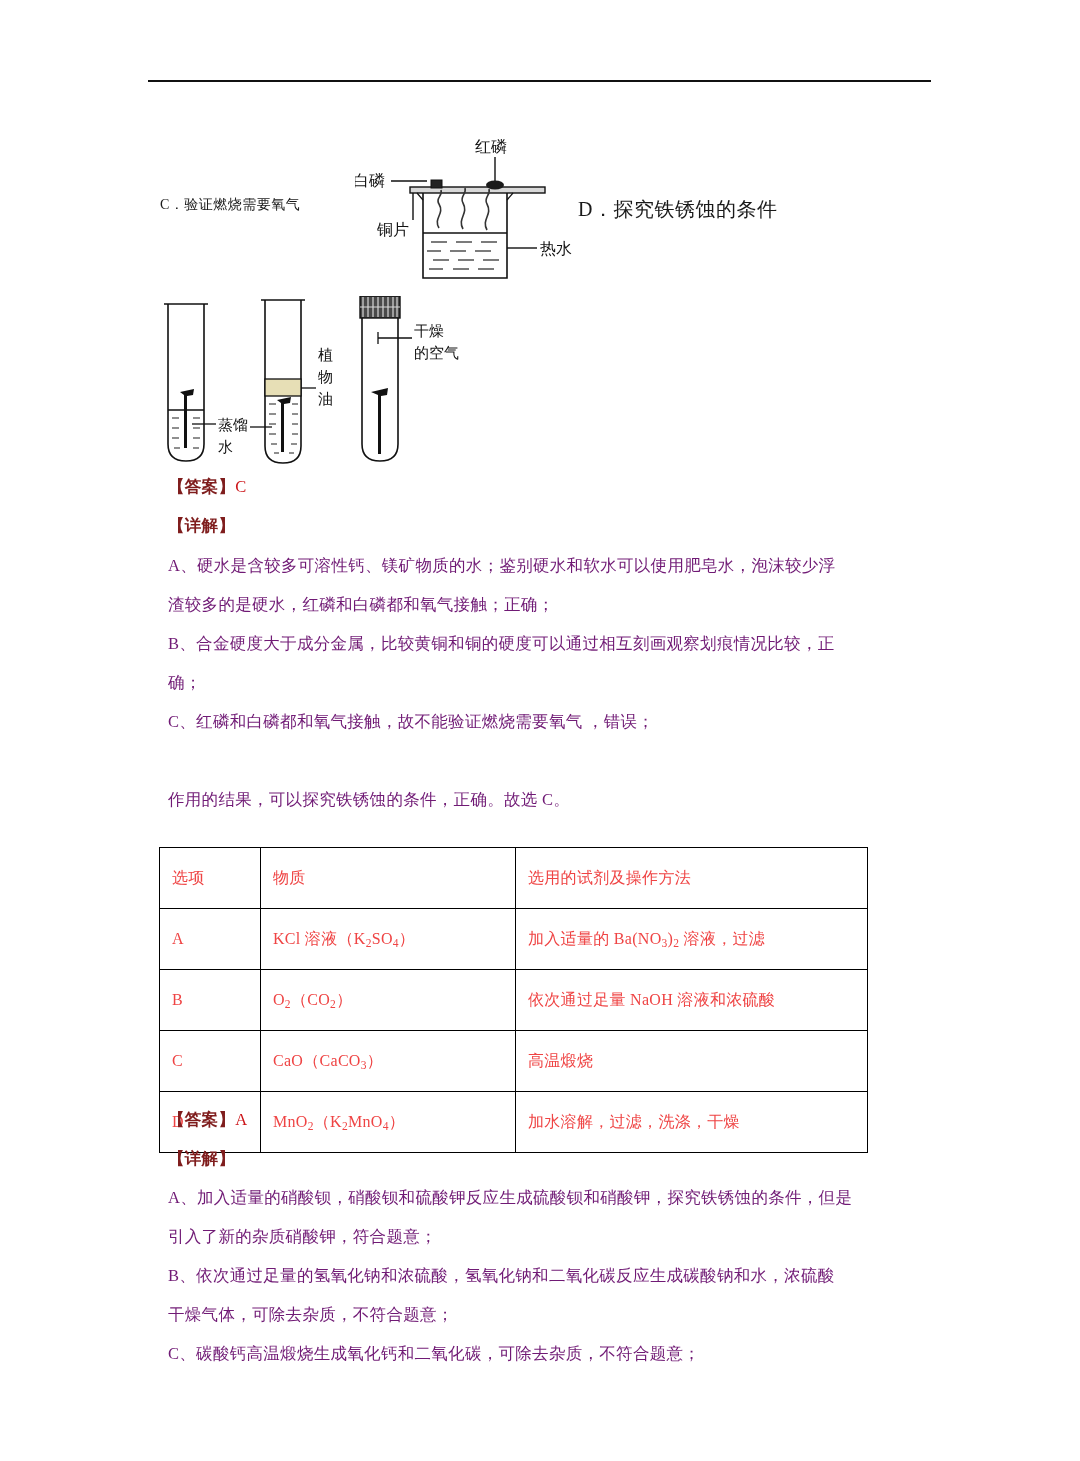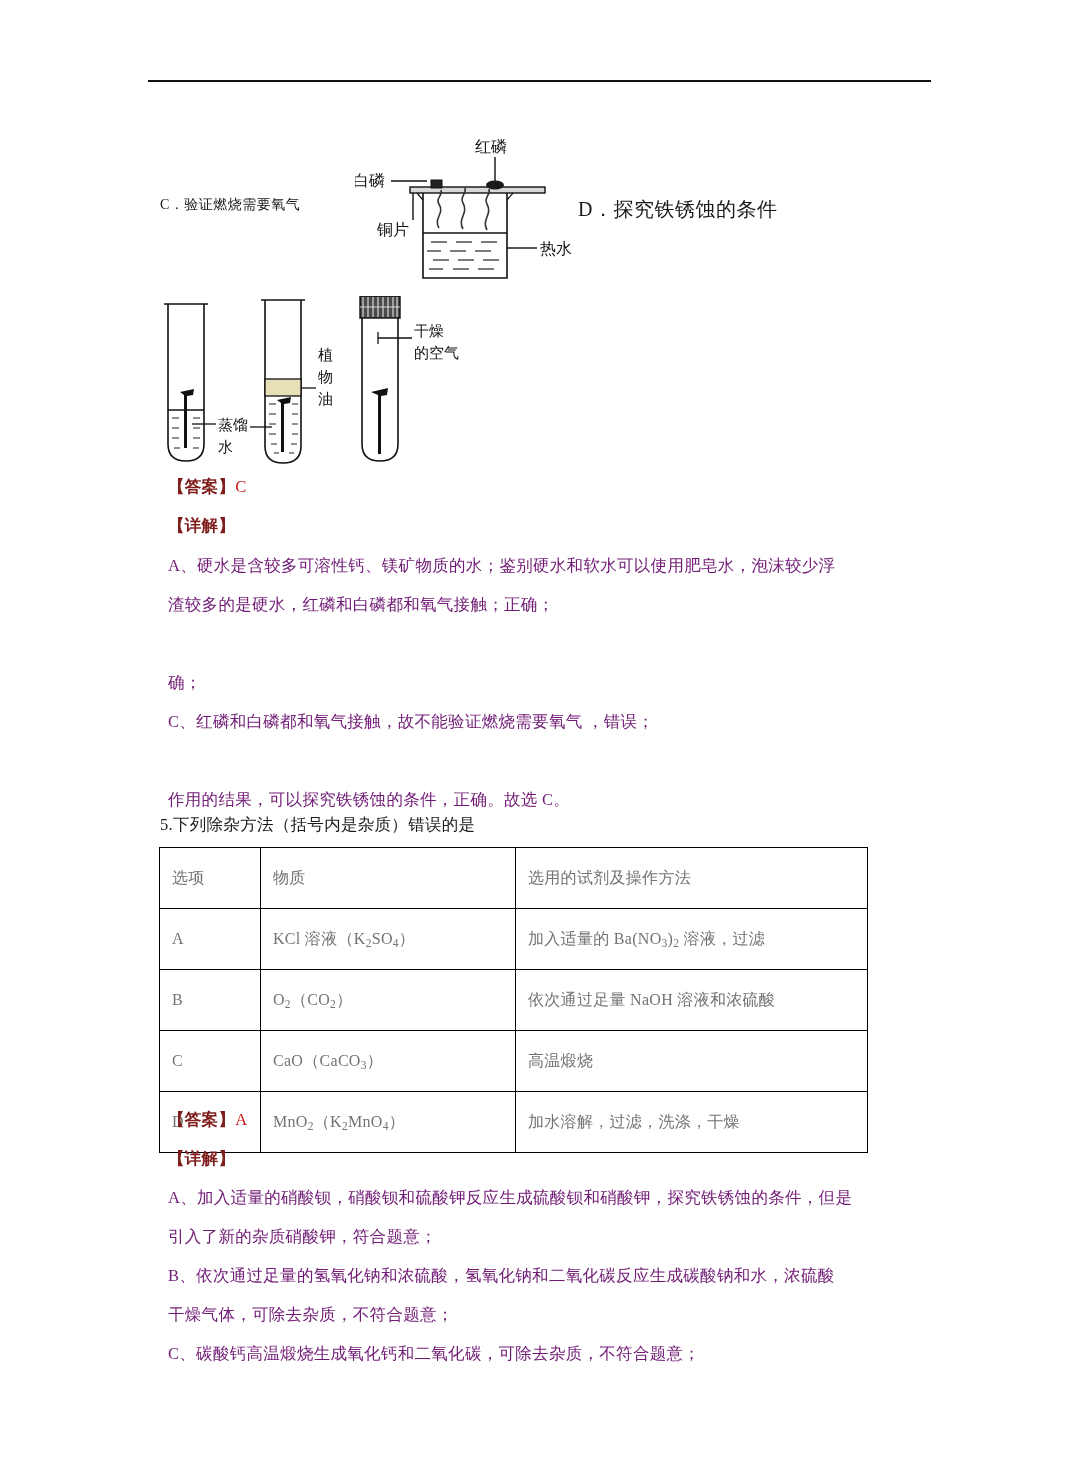--- a/index.html
+++ b/index.html
@@ -106,21 +106,21 @@
 
   
   table.purity {
     position: absolute;
     left: 159px;
     top: 847px;
     width: 709px;
     border-collapse: collapse;
     table-layout: fixed;
     font-size: 16px;
-    color: #737373;
+    color: #ef4444;
   }
   table.purity td {
     border: 1.3px solid #000000;
     padding: 8px 10px 8px 12px;
     vertical-align: middle;
     height: 44px;
     letter-spacing: 0.3px;
   }
   table.purity td.c1 { width: 78px; }
   table.purity td.c2 { width: 232px; }
@@ -268,25 +268,25 @@
     </svg>
   </div>
 
   <div class="expl-line" style="left:168px; top:479px;">
     <span class="blk-label tag">【答案】</span><span class="ansval">C</span>
   </div>
 
   <div class="expl-line blk-label tag" style="left:168px; top:518px;">【详解】</div>
   <div class="expl-line red" style="left:168px; top:558px;">A、硬水是含较多可溶性钙、镁矿物质的水；鉴别硬水和软水可以使用肥皂水，泡沫较少浮</div>
   <div class="expl-line red" style="left:168px; top:597px;">渣较多的是硬水，红磷和白磷都和氧气接触；正确；</div>
+  <div class="expl-line red" style="left:168px; top:636px;">B、合金硬度大于成分金属，比较黄铜和铜的硬度可以通过相互刻画观察划痕情况比较，正</div>
   <div class="expl-line red" style="left:168px; top:675px;">确；</div>
   <div class="expl-line red" style="left:168px; top:714px;">C、红磷和白磷都和氧气接触，故不能验证燃烧需要氧气 ，错误；</div>
   <div class="expl-line red" style="left:168px; top:792px;">作用的结果，可以探究铁锈蚀的条件，正确。故选 C。</div>
 
-  <div class="q5">5.下列除杂方法（括号内是杂质）错误的是</div>
 
   <table class="purity">
     <tbody>
       <tr>
         <td class="c1">选项</td>
         <td class="c2">物质</td>
         <td class="c3">选用的试剂及操作方法</td>
       </tr>
 
       <tr>

